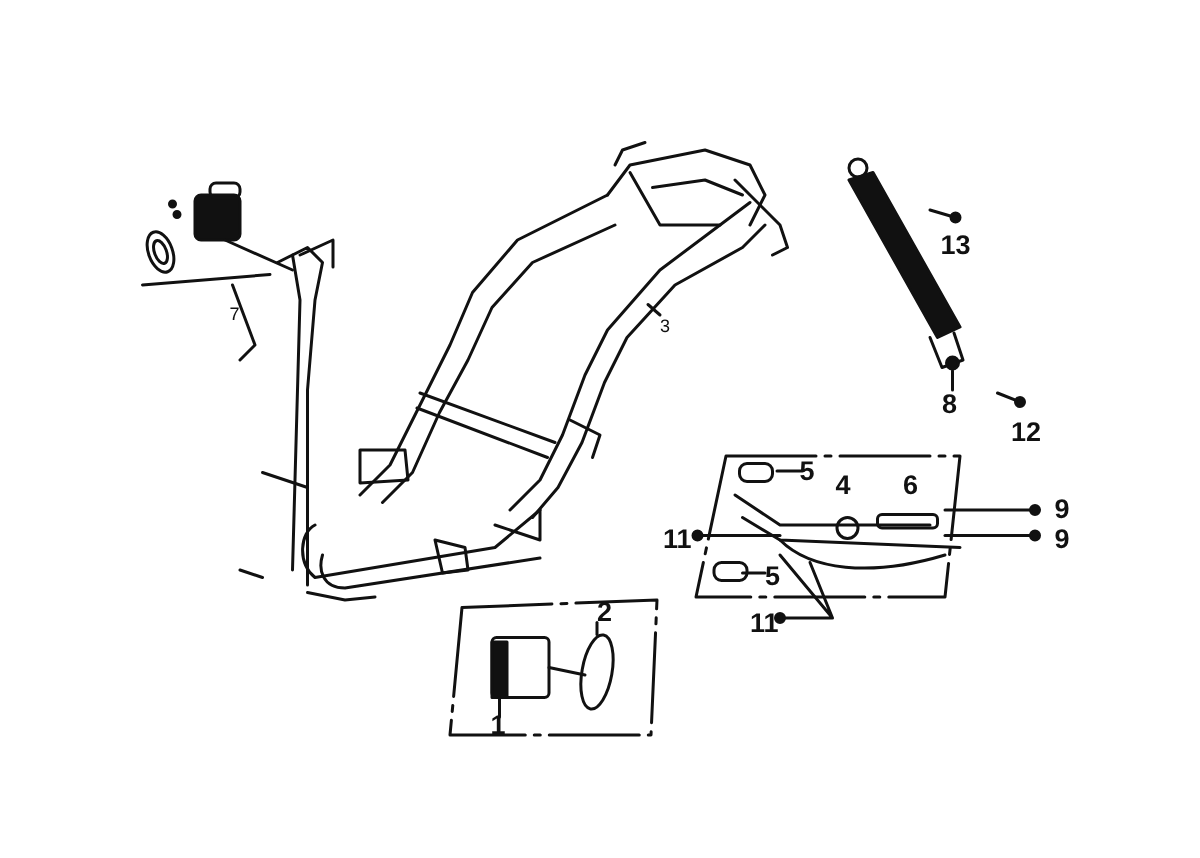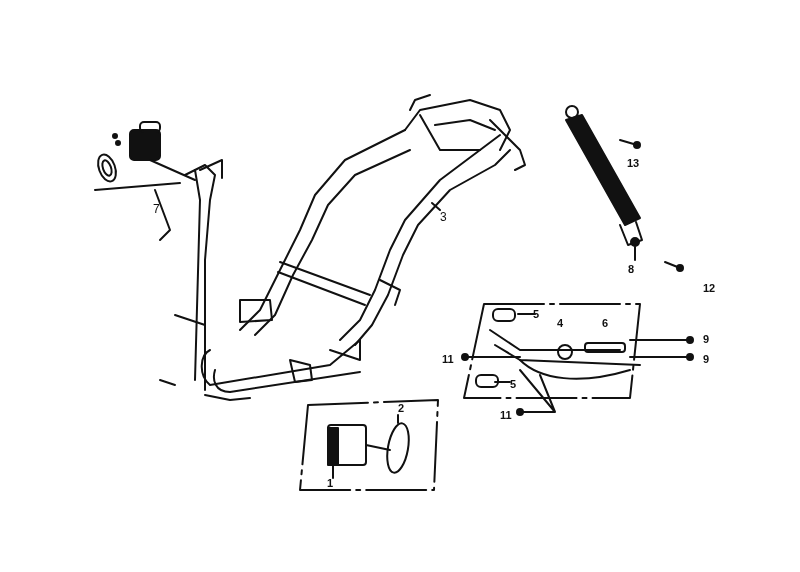--- a/index.html
+++ b/index.html
@@ -1,18 +1,18 @@
 <!DOCTYPE html>
 <html><head>
 <meta charset="utf-8">
 <style>
   html,body{margin:0;padding:0;background:#fff;}
   body{width:800px;height:572px;position:relative;overflow:hidden;font-family:"Liberation Sans",sans-serif;}
   svg{position:absolute;left:0;top:0;}
-  .lbl{position:absolute;font-family:"Liberation Sans",sans-serif;font-weight:bold;font-size:11px;color:#111;line-height:14px;}
+  .lbl{position:absolute;font-family:"Liberation Sans",sans-serif;font-weight:bold;font-size:18px;color:#111;line-height:14px;}
   .lbl.small{font-size:12px;font-weight:normal;}
 </style>
 </head>
 <body>
 
 <svg width="800" height="572" viewBox="0 0 800 572" xmlns="http://www.w3.org/2000/svg">
   <g fill="none" stroke="#111" stroke-width="2" stroke-linecap="round" stroke-linejoin="round">
 
     <g>
       <path d="M195 170 L205 165 L215 175 L210 200 L205 260 L205 390"></path>
@@ -110,14 +110,14 @@
 <div class="lbl" style="left:557px;top:316px">4</div>
 <div class="lbl" style="left:533px;top:307px">5</div>
 <div class="lbl" style="left:510px;top:377px">5</div>
 <div class="lbl" style="left:602px;top:316px">6</div>
 <div class="lbl small" style="left:153px;top:202px">7</div>
 <div class="lbl" style="left:628px;top:262px">8</div>
 <div class="lbl" style="left:703px;top:352px">9</div>
 <div class="lbl" style="left:703px;top:332px">9</div>
 <div class="lbl" style="left:442px;top:352px">11</div>
 <div class="lbl" style="left:500px;top:408px">11</div>
-<div class="lbl" style="left:703px;top:281px">12</div>
+<div class="lbl" style="left:674px;top:281px">12</div>
 <div class="lbl" style="left:627px;top:156px">13</div>
 
 </body></html>

